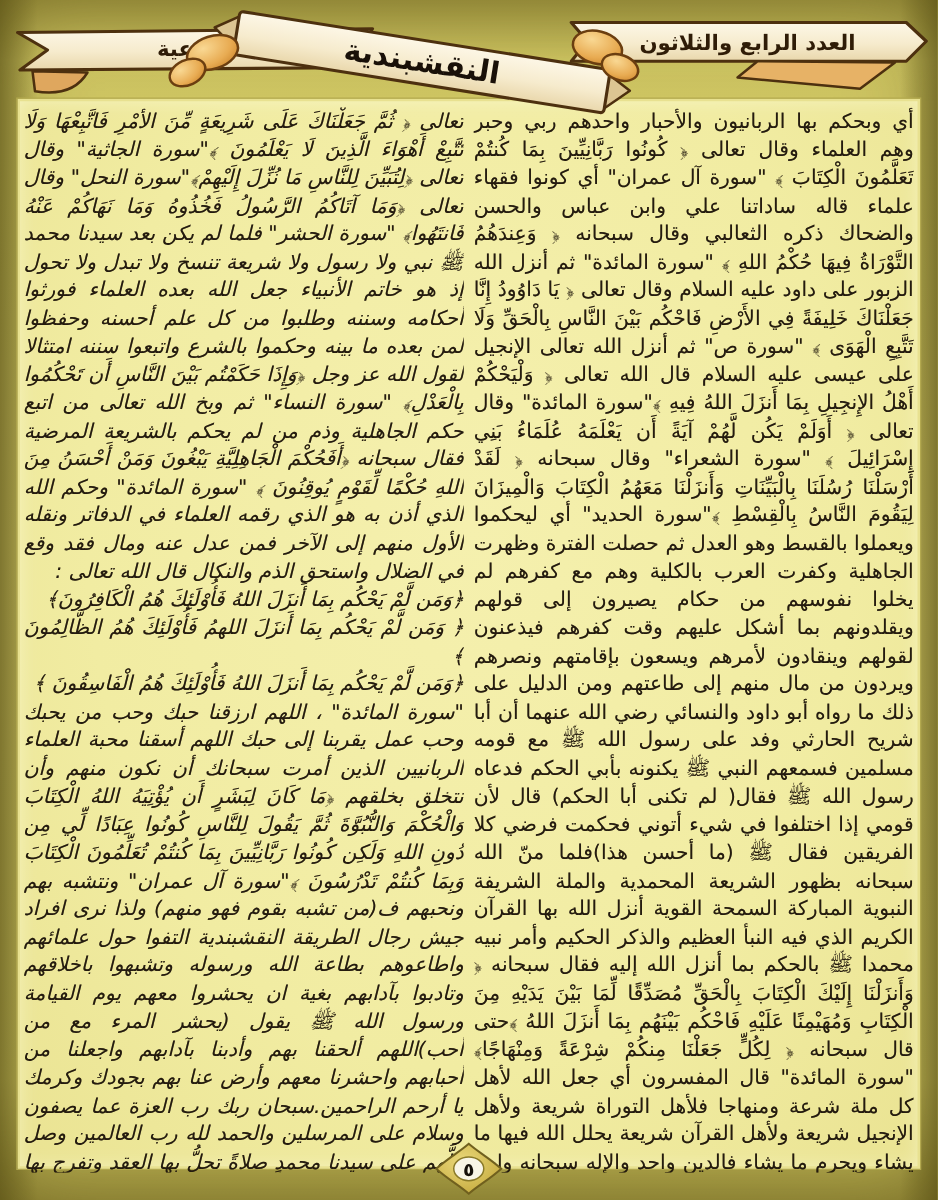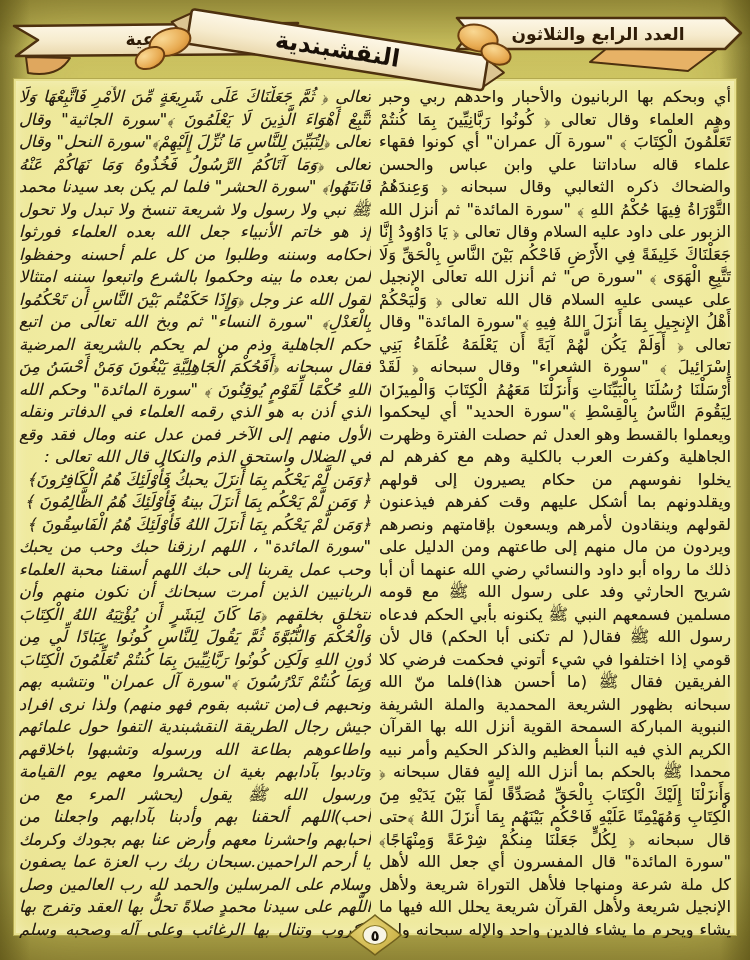--- a/index.html
+++ b/index.html
@@ -83,22 +83,22 @@
     <ellipse cx="496" cy="54" rx="15" ry="10" transform="rotate(20 496 54)" fill="url(#knotGrad)" stroke="#6b3e10" stroke-width="2"></ellipse>
   </g>
 </svg>
 
 <div class="col col-right">
   <p>أي وبحكم بها الربانيون والأحبار واحدهم ربي وحبر وهم العلماء وقال تعالى ﴿ كُونُوا رَبَّانِيِّينَ بِمَا كُنتُمْ تَعَلَّمُونَ الْكِتَابَ ﴾ "سورة آل عمران" أي كونوا فقهاء علماء قاله ساداتنا علي وابن عباس والحسن والضحاك ذكره الثعالبي وقال سبحانه ﴿ وَعِندَهُمُ التَّوْرَاةُ فِيهَا حُكْمُ اللهِ ﴾ "سورة المائدة" ثم أنزل الله الزبور على داود عليه السلام وقال تعالى ﴿ يَا دَاوُودُ إِنَّا جَعَلْنَاكَ خَلِيفَةً فِي الأَرْضِ فَاحْكُم بَيْنَ النَّاسِ بِالْحَقِّ وَلَا تَتَّبِعِ الْهَوَى ﴾ "سورة ص" ثم أنزل الله تعالى الإنجيل على عيسى عليه السلام قال الله تعالى ﴿ وَلْيَحْكُمْ أَهْلُ الإِنجِيلِ بِمَا أَنزَلَ اللهُ فِيهِ ﴾"سورة المائدة" وقال تعالى ﴿ أَوَلَمْ يَكُن لَّهُمْ آيَةً أَن يَعْلَمَهُ عُلَمَاءُ بَنِي إِسْرَائِيلَ ﴾ "سورة الشعراء" وقال سبحانه ﴿ لَقَدْ أَرْسَلْنَا رُسُلَنَا بِالْبَيِّنَاتِ وَأَنزَلْنَا مَعَهُمُ الْكِتَابَ وَالْمِيزَانَ لِيَقُومَ النَّاسُ بِالْقِسْطِ ﴾"سورة الحديد" أي ليحكموا ويعملوا بالقسط وهو العدل ثم حصلت الفترة وظهرت الجاهلية وكفرت العرب بالكلية وهم مع كفرهم لم يخلوا نفوسهم من حكام يصيرون إلى قولهم ويقلدونهم بما أشكل عليهم وقت كفرهم فيذعنون لقولهم وينقادون لأمرهم ويسعون بإقامتهم ونصرهم ويردون من مال منهم إلى طاعتهم ومن الدليل على ذلك ما رواه أبو داود والنسائي رضي الله عنهما أن أبا شريح الحارثي وفد على رسول الله ﷺ مع قومه مسلمين فسمعهم النبي ﷺ يكنونه بأبي الحكم فدعاه رسول الله ﷺ فقال( لم تكنى أبا الحكم) قال لأن قومي إذا اختلفوا في شيء أتوني فحكمت فرضي كلا الفريقين فقال ﷺ (ما أحسن هذا)فلما منّ الله سبحانه بظهور الشريعة المحمدية والملة الشريفة النبوية المباركة السمحة القوية أنزل الله بها القرآن الكريم الذي فيه النبأ العظيم والذكر الحكيم وأمر نبيه محمدا ﷺ بالحكم بما أنزل الله إليه فقال سبحانه ﴿ وَأَنزَلْنَا إِلَيْكَ الْكِتَابَ بِالْحَقِّ مُصَدِّقًا لِّمَا بَيْنَ يَدَيْهِ مِنَ الْكِتَابِ وَمُهَيْمِنًا عَلَيْهِ فَاحْكُم بَيْنَهُم بِمَا أَنزَلَ اللهُ ﴾حتى قال سبحانه ﴿ لِكُلٍّ جَعَلْنَا مِنكُمْ شِرْعَةً وَمِنْهَاجًا﴾ "سورة المائدة" قال المفسرون أي جعل الله لأهل كل ملة شرعة ومنهاجا فلأهل التوراة شريعة ولأهل الإنجيل شريعة ولأهل القرآن شريعة يحلل الله فيها ما يشاء ويحرم ما يشاء فالدين واحد والإله سبحانه واحد ولكل أمة رسول وشريعة شرعها الله تعالى لهم ثم قال سبحانه لنبيه ﷺ مؤكدا مكررا ﴿ وَأَنِ احْكُم بَيْنَهُم بِمَا أَنزَلَ اللهُ ﴾ "سورة المائدة" فَلاَ وَرَبِّكَ لاَ يُؤْمِنُونَ حَتَّىَ يُحَكِّمُوكَ فِيمَا شَجَرَ بَيْنَهُمْ ثُمَّ لاَ يَجِدُواْ فِي أَنفُسِهِمْ حَرَجًا مِّمَّا قَضَيْتَ وَيُسَلِّمُواْ تَسْلِيمًا ﴾"سورة النساء" وقال</p>
 </div>
 
 <div class="col col-left">
   <p>تعالى ﴿ ثُمَّ جَعَلْنَاكَ عَلَى شَرِيعَةٍ مِّنَ الأَمْرِ فَاتَّبِعْهَا وَلَا تَتَّبِعْ أَهْوَاءَ الَّذِينَ لَا يَعْلَمُونَ ﴾"سورة الجاثية" وقال تعالى ﴿لِتُبَيِّنَ لِلنَّاسِ مَا نُزِّلَ إِلَيْهِمْ﴾"سورة النحل" وقال تعالى ﴿وَمَا آتَاكُمُ الرَّسُولُ فَخُذُوهُ وَمَا نَهَاكُمْ عَنْهُ فَانتَهُوا﴾ "سورة الحشر" فلما لم يكن بعد سيدنا محمد ﷺ نبي ولا رسول ولا شريعة تنسخ ولا تبدل ولا تحول إذ هو خاتم الأنبياء جعل الله بعده العلماء فورثوا أحكامه وسننه وطلبوا من كل علم أحسنه وحفظوا لمن بعده ما بينه وحكموا بالشرع واتبعوا سننه امتثالا لقول الله عز وجل ﴿وَإِذَا حَكَمْتُم بَيْنَ النَّاسِ أَن تَحْكُمُوا بِالْعَدْلِ﴾ "سورة النساء" ثم وبخ الله تعالى من اتبع حكم الجاهلية وذم من لم يحكم بالشريعة المرضية فقال سبحانه ﴿أَفَحُكْمَ الْجَاهِلِيَّةِ يَبْغُونَ وَمَنْ أَحْسَنُ مِنَ اللهِ حُكْمًا لِّقَوْمٍ يُوقِنُونَ ﴾ "سورة المائدة" وحكم الله الذي أذن به هو الذي رقمه العلماء في الدفاتر ونقله الأول منهم إلى الآخر فمن عدل عنه ومال فقد وقع في الضلال واستحق الذم والنكال قال الله تعالى :</p>
-  <p>﴿وَمَن لَّمْ يَحْكُم بِمَا أَنزَلَ يحبكُ فَأُوْلَئِكَ هُمُ الْكَافِرُونَ﴾</p>
-  <p>﴿ وَمَن لَّمْ يَحْكُم بِمَا أَنزَلَ بينهُ فَأُوْلَئِكَ هُمُ الظَّالِمُونَ ﴾</p>
+  <p>﴿وَمَن لَّمْ يَحْكُم بِمَا أَنزَلَ اللهُ فَأُوْلَئِكَ هُمُ الْكَافِرُونَ﴾</p>
+  <p>﴿ وَمَن لَّمْ يَحْكُم بِمَا أَنزَلَ اللهمُ فَأُوْلَئِكَ هُمُ الظَّالِمُونَ ﴾</p>
   <p>﴿وَمَن لَّمْ يَحْكُم بِمَا أَنزَلَ اللهُ فَأُوْلَئِكَ هُمُ الْفَاسِقُونَ ﴾</p>
   <p>"سورة المائدة" ، اللهم ارزقنا حبك وحب من يحبك وحب عمل يقربنا إلى حبك اللهم أسقنا محبة العلماء الربانيين الذين أمرت سبحانك أن نكون منهم وأن نتخلق بخلقهم ﴿مَا كَانَ لِبَشَرٍ أَن يُؤْتِيَهُ اللهُ الْكِتَابَ وَالْحُكْمَ وَالنُّبُوَّةَ ثُمَّ يَقُولَ لِلنَّاسِ كُونُوا عِبَادًا لِّي مِن دُونِ اللهِ وَلَكِن كُونُوا رَبَّانِيِّينَ بِمَا كُنتُمْ تُعَلِّمُونَ الْكِتَابَ وَبِمَا كُنتُمْ تَدْرُسُونَ ﴾"سورة آل عمران" ونتشبه بهم ونحبهم ف(من تشبه بقوم فهو منهم) ولذا نرى افراد جيش رجال الطريقة النقشبندية التفوا حول علمائهم واطاعوهم بطاعة الله ورسوله وتشبهوا باخلاقهم وتادبوا بآدابهم بغية ان يحشروا معهم يوم القيامة ورسول الله ﷺ يقول (يحشر المرء مع من أحب)اللهم ألحقنا بهم وأدبنا بآدابهم واجعلنا من أحبابهم واحشرنا معهم وأرض عنا بهم بجودك وكرمك يا أرحم الراحمين.سبحان ربك رب العزة عما يصفون وسلام على المرسلين والحمد لله رب العالمين وصل اللَّهم على سيدنا محمدٍ صلاةً تحلُّ بها العقد وتفرج بها الكروب وتنال بها الرغائب وعلى آله وصحبه وسلم تسليما كثيرًا وزد وبارك يارب إلى يوم الدين.</p>
 </div>
 
 <svg class="medallion" viewBox="0 0 56 44">
   <defs>
     <radialGradient id="medGrad" cx="0.4" cy="0.35" r="0.9">
       <stop offset="0" stop-color="#e6d férias"></stop>
     </radialGradient>
     <radialGradient id="medGold" cx="0.4" cy="0.35" r="0.95">

